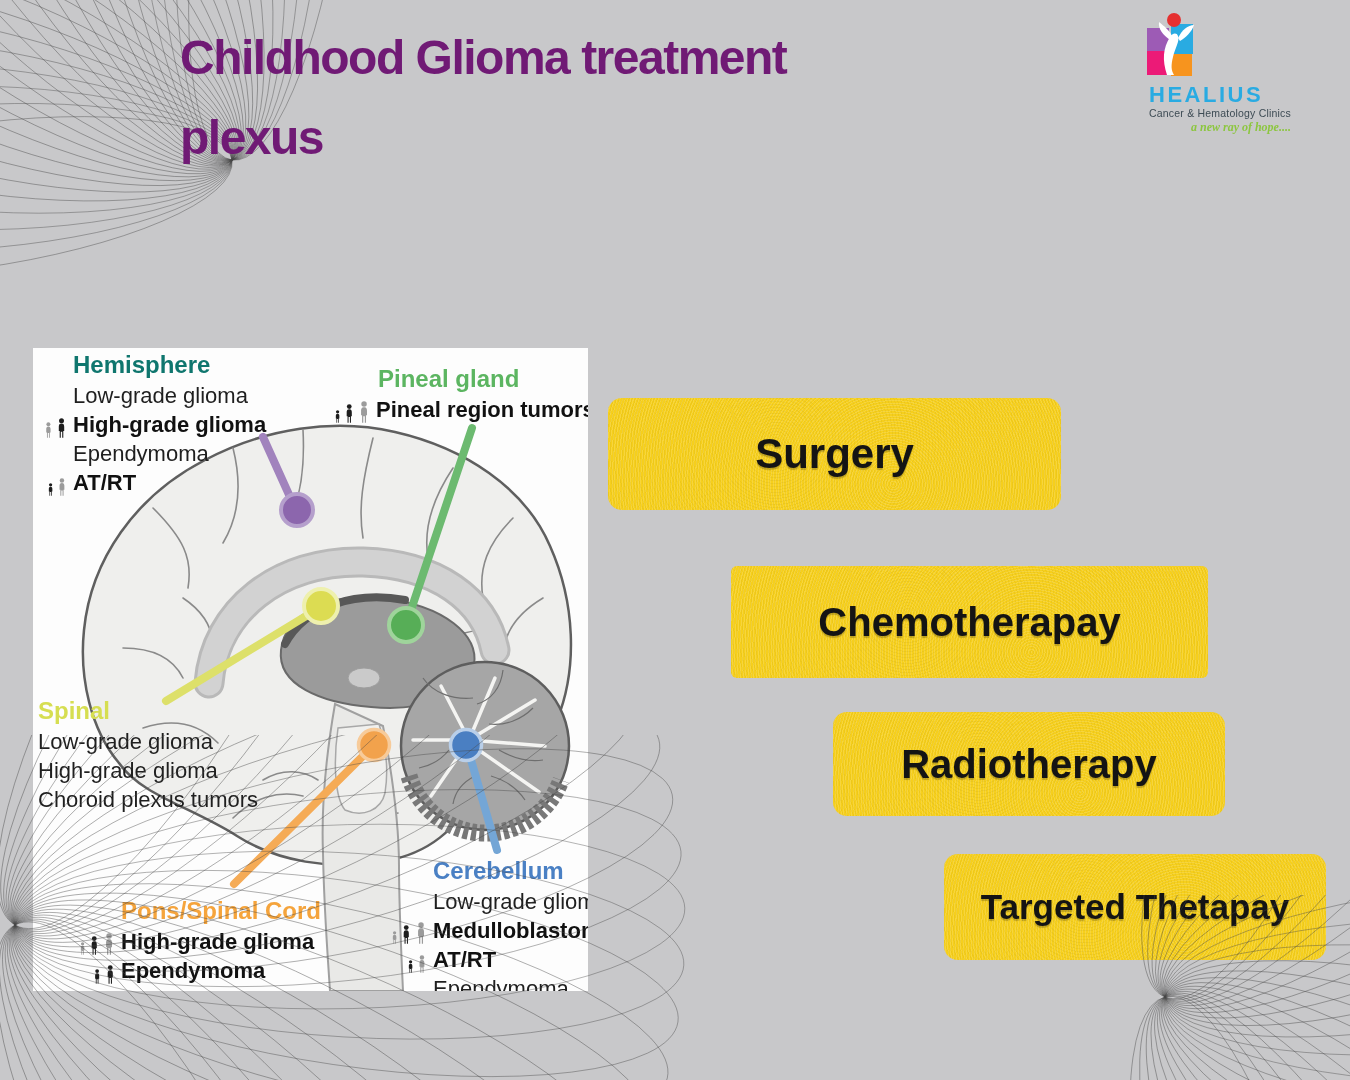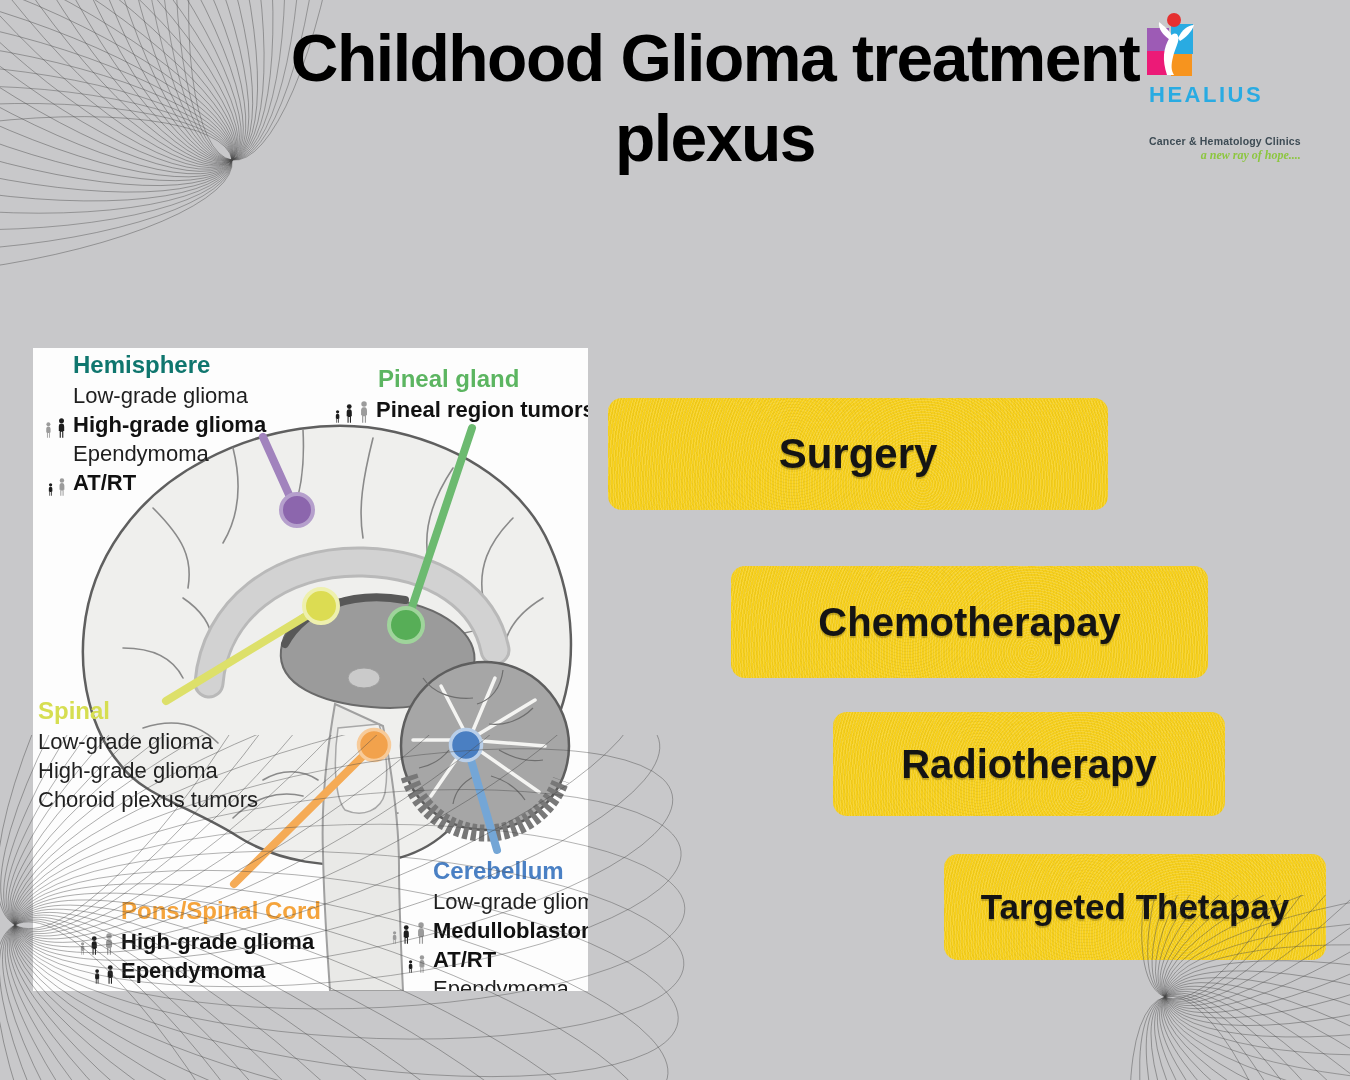--- a/index.html
+++ b/index.html
@@ -10,29 +10,29 @@
   }
   
   .swirl{position:absolute;pointer-events:none;}
   .swirl ellipse{fill:none;stroke:#474747;stroke-width:0.8;opacity:0.5;}
   #swirl-tl{left:-30px;top:-45px;z-index:0;}
   #swirl-bl{left:-70px;top:735px;z-index:6;}
   #swirl-br{left:1055px;top:895px;z-index:6;}
   
   .title{
     position:absolute;left:180px;top:18px;width:1070px;z-index:2;
-    text-align:center;color:#000000;font-weight:700;
-    font-size:66px;line-height:80px;letter-spacing:-1.5px;
+    color:#701a75;font-weight:700;
+    font-size:48px;line-height:80px;letter-spacing:-1.5px;
   }
   
   .logo{position:absolute;left:1143px;top:12px;z-index:3;display:flex;align-items:flex-start;flex-direction:column;}
   .logo-mark{position:relative;width:56px;height:64px;flex:0 0 auto;}
   .logo-text{margin-left:6px;padding-top:8px;}
   .logo-brand{font-size:22px;font-weight:700;letter-spacing:2.5px;line-height:22px;}
-  .logo-sub{font-size:10.5px;font-weight:700;letter-spacing:0.2px;line-height:14px;margin-top:28px;}
+  .logo-sub{font-size:10.5px;font-weight:400;letter-spacing:0.2px;line-height:14px;}
   .logo-tag{font-family:"Liberation Serif", serif;font-style:italic;font-size:12px;
     font-weight:700;text-align:right;line-height:14px;}
   
   .card{
     position:absolute;left:33px;top:348px;width:555px;height:643px;
     background:#fdfdfd;z-index:1;overflow:hidden;
   }
   .brain-svg{position:absolute;left:0;top:0;z-index:1;}
   .region{position:absolute;z-index:2;color:#1f1f1f;font-size:22px;line-height:29px;white-space:nowrap;}
   .region-title{font-weight:700;font-size:24px;line-height:30px;}
@@ -59,22 +59,22 @@
     position:absolute;z-index:2;border:none;border-radius:14px;
     background-color:#f6cf1c;
     background-image:
       repeating-radial-gradient(circle at 37% 41%, rgba(0,0,0,0.04) 0 1px, transparent 1px 3px),
       repeating-radial-gradient(circle at 63% 77%, rgba(255,255,255,0.14) 0 1px, transparent 1px 2.6px);
     display:flex;align-items:center;justify-content:center;
     font-family:"Liberation Sans", sans-serif;
     font-weight:700;color:#141414;cursor:pointer;
     text-shadow:0 1.5px 1px rgba(0,0,0,0.22);
   }
-  #treat-0{left:608px;top:398px;width:500px;height:112px;font-size:42px;}
-  #treat-1{left:731px;top:566px;width:477px;height:112px;font-size:40px;}
+  #treat-0{left:608px;top:398px;width:453px;height:112px;font-size:42px;}
+  #treat-1{left:731px;top:566px;width:477px;height:112px;font-size:40px;border-radius:6px;}
   #treat-2{left:833px;top:712px;width:392px;height:104px;font-size:40px;}
   #treat-3{left:944px;top:854px;width:382px;height:106px;font-size:35px;}
 </style>
 </head>
 <body>
 
 <svg id="swirl-tl" class="swirl" width="720" height="430" viewBox="0 0 720 430">
     <ellipse cx="-265" cy="0" rx="265" ry="72" transform="translate(262 205) rotate(-8)"></ellipse>
     <ellipse cx="-265" cy="0" rx="265" ry="72" transform="translate(262 205) rotate(-3.76)"></ellipse>
     <ellipse cx="-265" cy="0" rx="265" ry="72" transform="translate(262 205) rotate(0.4800000000000004)"></ellipse>

